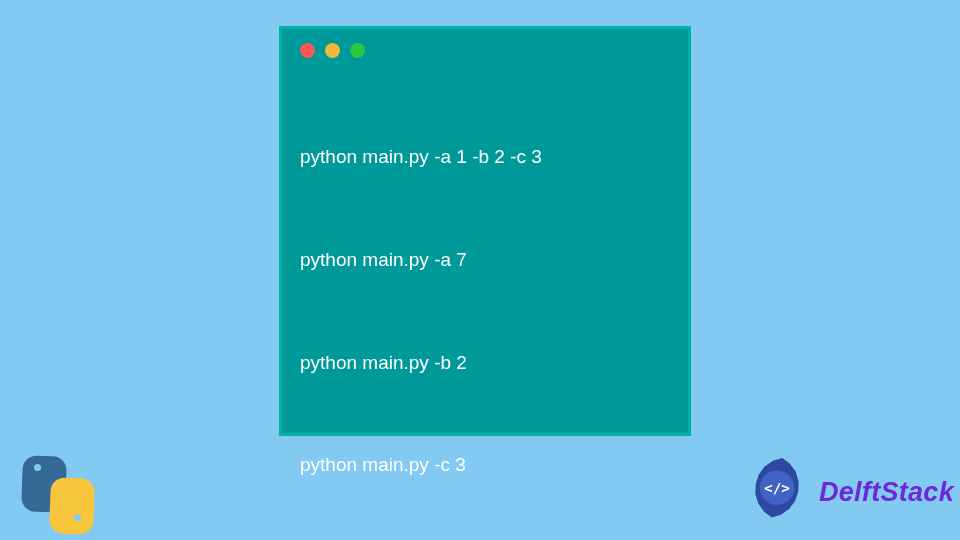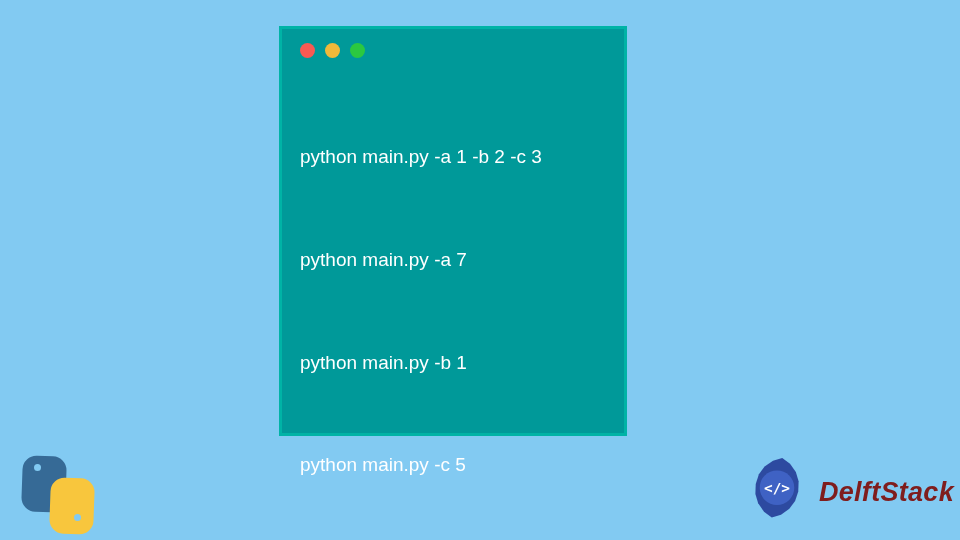--- a/index.html
+++ b/index.html
@@ -13,21 +13,21 @@
   .canvas {
     position: relative;
     width: 960px;
     height: 540px;
     background: #82caf2;
   }
   .terminal {
     position: absolute;
     left: 279px;
     top: 26px;
-    width: 348px;
+    width: 412px;
     height: 410px;
     background: #009999;
     border: 3px solid #00b3a6;
     box-sizing: border-box;
     padding: 14px 18px 18px 18px;
   }
   .traffic-lights {
     display: flex;
     gap: 10px;
     margin-bottom: 14px;
@@ -99,42 +99,42 @@
     width: 72px;
     height: 72px;
     display: flex;
     align-items: center;
     justify-content: center;
   }
   .delft-badge svg { display:block; }
   .delft-text {
     font-size: 27px;
     font-weight: 600;
-    color: #7f1d1d;
+    color: #6d28d9;
     font-style: italic;
     letter-spacing: 0.3px;
     text-align: center;
   }
 </style>
 </head>
 <body>
 
 <div class="canvas">
 
   <div class="terminal">
     <div class="traffic-lights">
       <div class="dot red"></div>
       <div class="dot yellow"></div>
       <div class="dot green"></div>
     </div>
     <div class="code-lines">
       <span class="code-line">python main.py -a 1 -b 2 -c 3</span>
       <span class="code-line">python main.py -a 7</span>
-      <span class="code-line">python main.py -b 1</span>
-      <span class="code-line">python main.py -c 5</span>
+      <span class="code-line">python main.py -b 2</span>
+      <span class="code-line">python main.py -c 3</span>
       
       
       
       
       
       
     </div>
   </div>
 
   <div class="python-logo">

